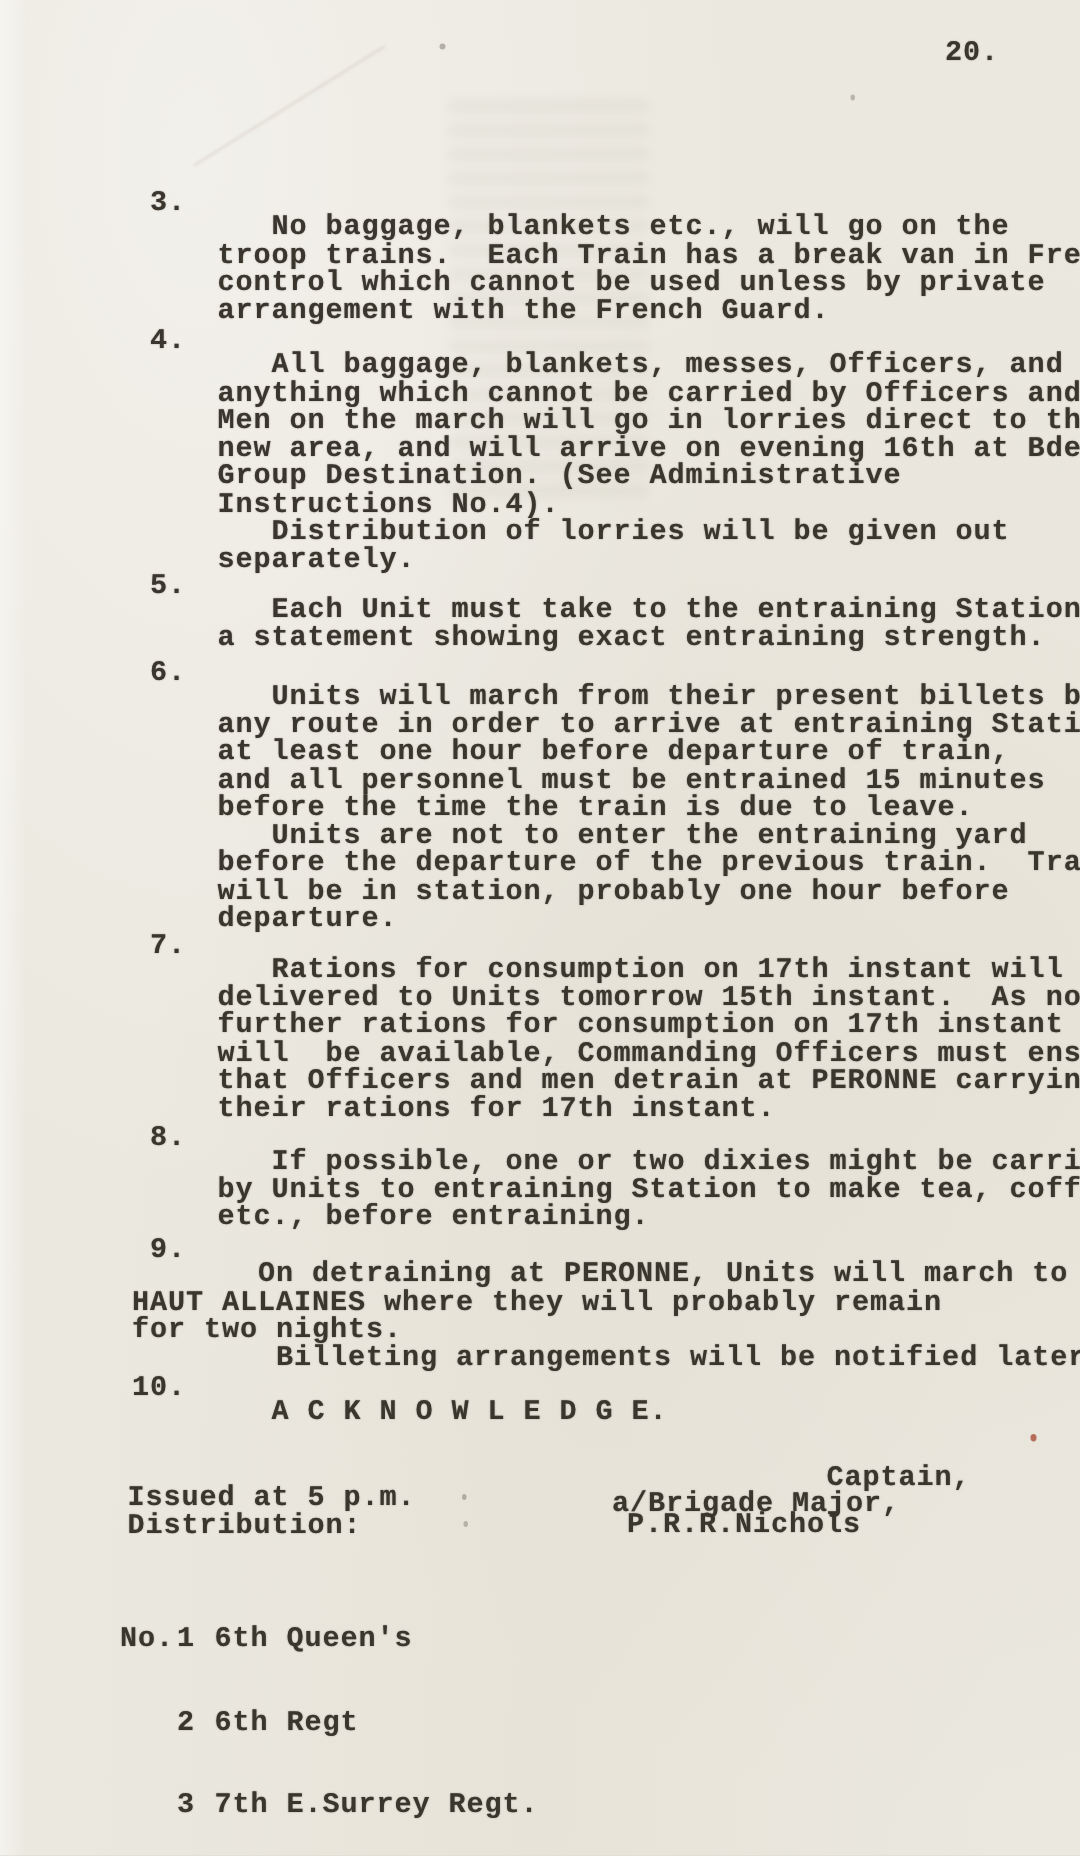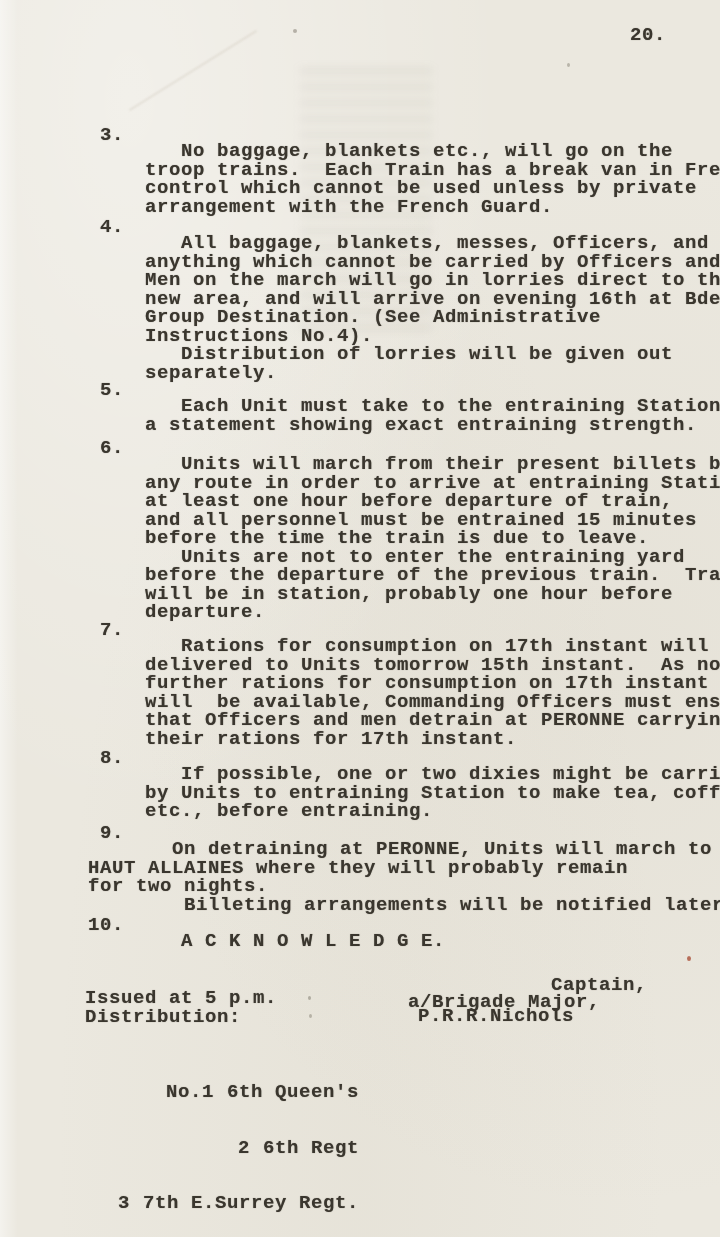--- a/index.html
+++ b/index.html
@@ -40,21 +40,21 @@
   .page-number{top:26px;left:630px;}
   
   .sig-name{top:1007px;left:418px;}
   .sig-rank{top:976px;left:551px;}
   .sig-role{top:993px;left:408px;}
   .sig-unit{top:1011px;left:408px;}
   .issued{top:989px;left:85px;}
   .dist-label{top:1008px;left:85px;}
   
   .dist-list{top:1046px;left:80px;}
-  .dist-row{display:block;height:18.5px;text-align:right;}
+  .dist-row{display:block;height:18.5px;}
   .dist-prefix{display:inline-block;width:38px;}
   .dist-no{display:inline-block;width:10px;}
   .dist-unit{display:inline-block;margin-left:15px;}
   
   .show-through{
     position:absolute;top:58px;left:300px;width:132px;height:272px;
     background:repeating-linear-gradient(0deg,
       rgba(128,121,103,0.10) 0 6px, rgba(0,0,0,0) 6px 16px);
     filter:blur(4px);
     pointer-events:none;

